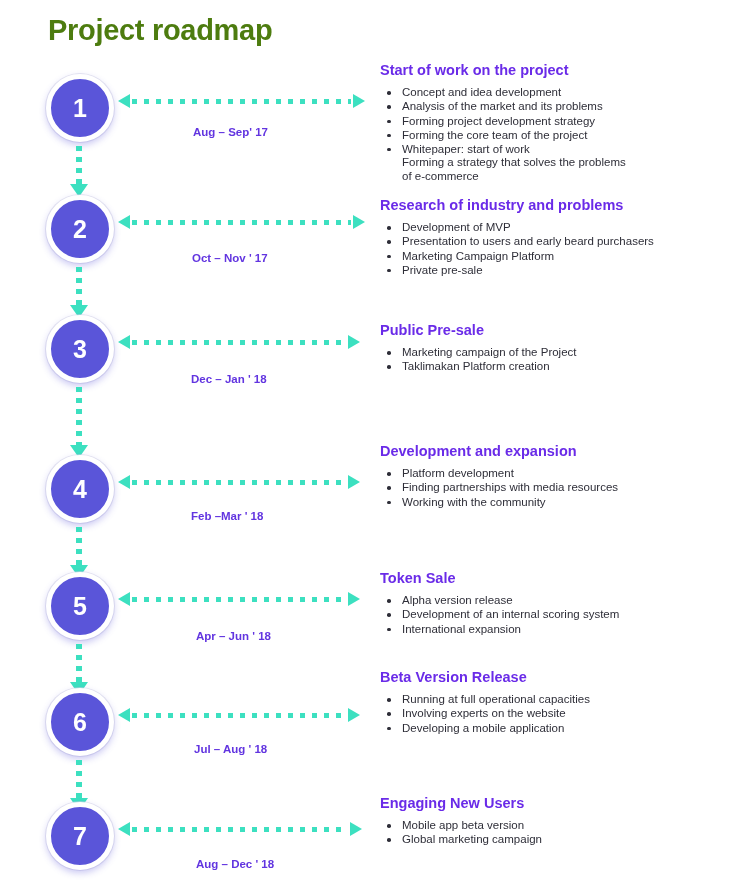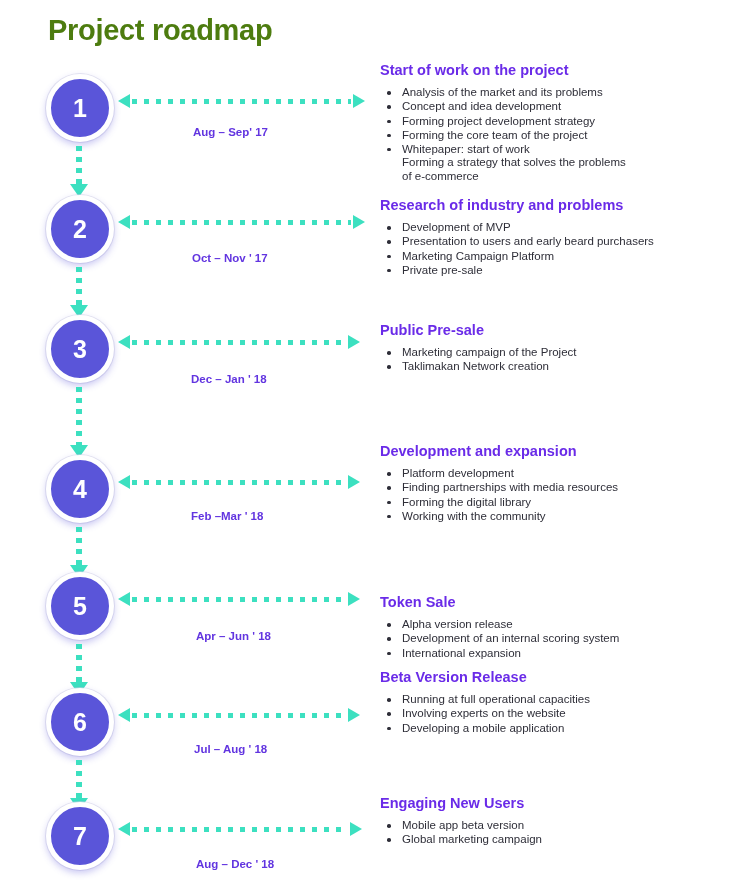--- a/index.html
+++ b/index.html
@@ -253,53 +253,52 @@
       <div class="hhead-left"></div>
       <div class="hline" style="left: 14px; right: 14px; width: 216px;"></div>
       <div class="hhead-right"></div>
     </div>
     <div class="period" style="left: 196px; top: 858px;">Aug – Dec ' 18</div>
   </div>
 <div id="phases">
     <div class="phase" style="top: 62px;">
       <div class="phase-title">Start of work on the project</div>
       <ul class="bullets">
+        <li><span class="bdot"></span><span>Concept and idea development</span></li>
         <li><span class="bdot"></span><span>Analysis of the market and its problems</span></li>
-        <li><span class="bdot"></span><span>Concept and idea development</span></li>
         <li><span class="bdot"></span><span>Forming project development strategy</span></li>
         <li><span class="bdot"></span><span>Forming the core team of the project</span></li>
         <li><span class="bdot"></span><span>Whitepaper: start of work</span><span class="cont">Forming a strategy that solves the problems</span><span class="cont">of e-commerce</span></li>
       </ul>
     </div>
     <div class="phase" style="top: 197px;">
       <div class="phase-title">Research of industry and problems</div>
       <ul class="bullets">
         <li><span class="bdot"></span><span>Development of MVP</span></li>
         <li><span class="bdot"></span><span>Presentation to users and early beard purchasers</span></li>
         <li><span class="bdot"></span><span>Marketing Campaign Platform</span></li>
         <li><span class="bdot"></span><span>Private pre-sale</span></li>
       </ul>
     </div>
     <div class="phase" style="top: 322px;">
       <div class="phase-title">Public Pre-sale</div>
       <ul class="bullets">
         <li><span class="bdot"></span><span>Marketing campaign of the Project</span></li>
-        <li><span class="bdot"></span><span>Taklimakan Network creation</span></li>
+        <li><span class="bdot"></span><span>Taklimakan Platform creation</span></li>
       </ul>
     </div>
     <div class="phase" style="top: 443px;">
       <div class="phase-title">Development and expansion</div>
       <ul class="bullets">
         <li><span class="bdot"></span><span>Platform development</span></li>
         <li><span class="bdot"></span><span>Finding partnerships with media resources</span></li>
-        <li><span class="bdot"></span><span>Forming the digital library</span></li>
         <li><span class="bdot"></span><span>Working with the community</span></li>
       </ul>
     </div>
-    <div class="phase" style="top: 570px; margin-top: 24px;">
+    <div class="phase" style="top: 570px;">
       <div class="phase-title">Token Sale</div>
       <ul class="bullets">
         <li><span class="bdot"></span><span>Alpha version release</span></li>
         <li><span class="bdot"></span><span>Development of an internal scoring system</span></li>
         <li><span class="bdot"></span><span>International expansion</span></li>
       </ul>
     </div>
     <div class="phase" style="top: 669px;">
       <div class="phase-title">Beta Version Release</div>
       <ul class="bullets">

